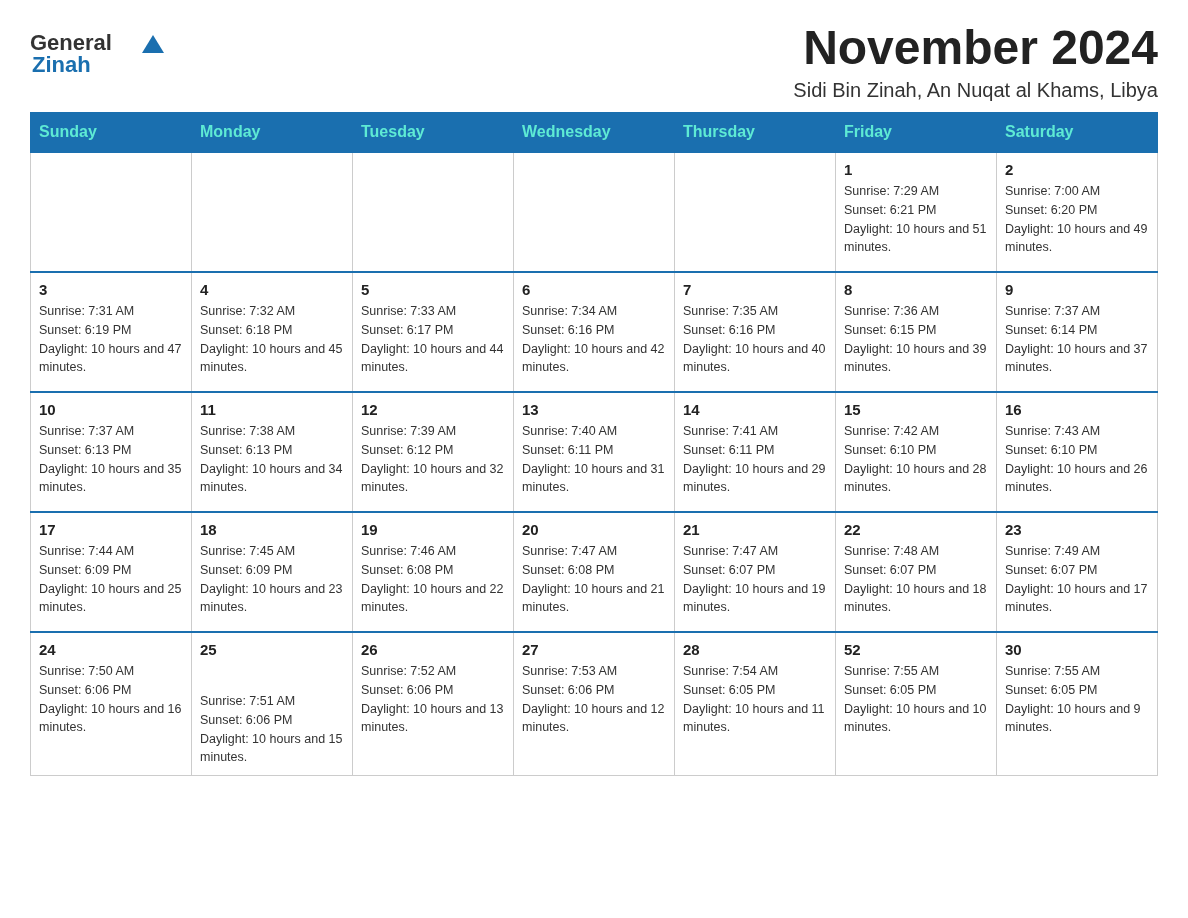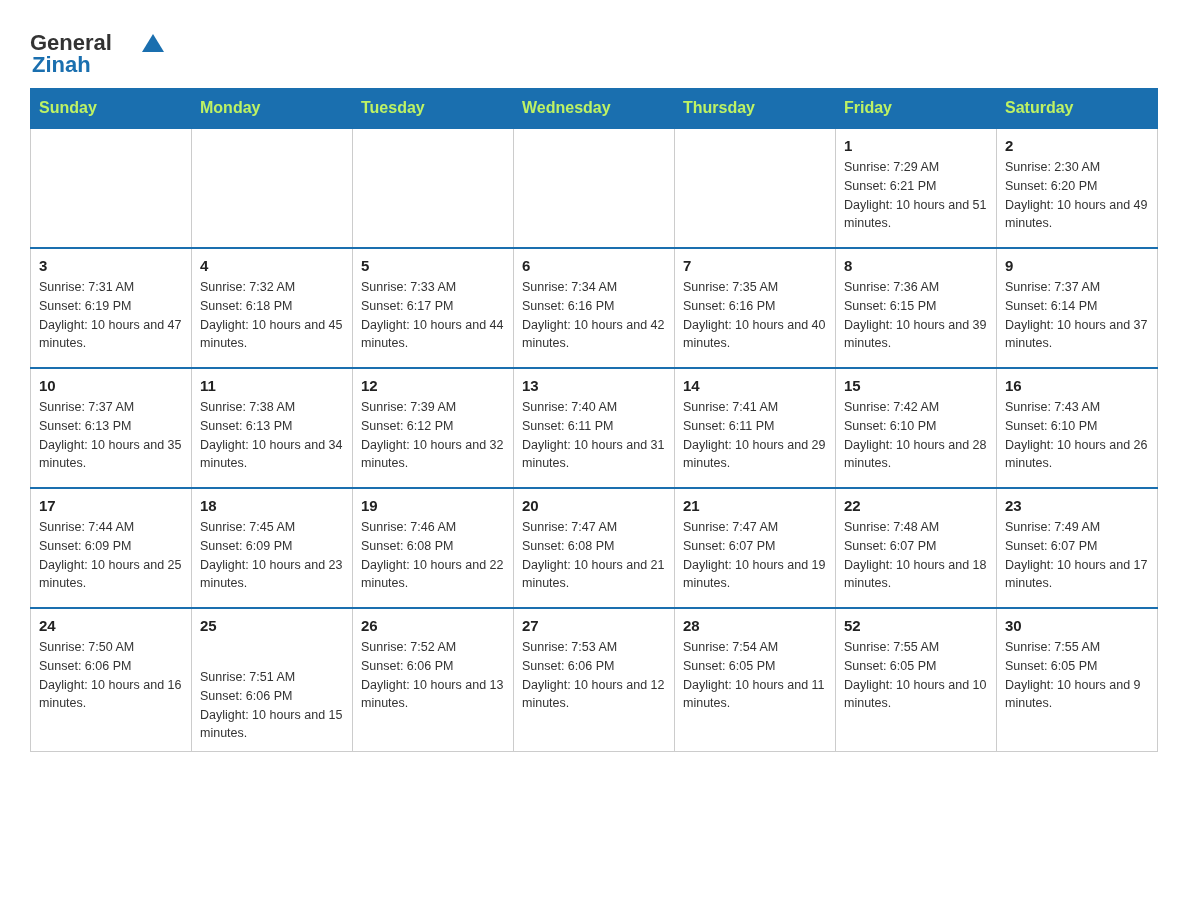--- a/index.html
+++ b/index.html
@@ -45,21 +45,21 @@
       color: #333;
       margin-top: 4px;
     }
     .calendar {
       width: 100%;
       border-collapse: collapse;
       margin-top: 10px;
     }
     .calendar thead th {
       background-color: #1a6faf;
-      color: #bef264;
+      color: #5eead4;
       font-size: 16px;
       font-weight: bold;
       padding: 10px 8px;
       text-align: left;
       border: 1px solid #1a6faf;
     }
     .calendar tbody td {
       vertical-align: top;
       padding: 8px;
       font-size: 13px;
@@ -87,28 +87,32 @@
     .empty-cell {
       background: #fff;
     }
   </style>
 </head>
 <body>
 
 <div class="header-row">
   <div class="logo">
     <div style="display:flex;flex-direction:column;align-items:flex-start;">
-      <div style="display:flex;gap:28px;">
+      <div style="display:flex;align-items:center;gap:28px;">
         <span class="logo-text-general">General</span>
         <svg width="22" height="22" viewBox="0 0 22 22" style="margin-left:2px;margin-top:2px;">
           <polygon points="11,2 22,20 0,20" fill="#1a6faf"></polygon>
         </svg>
       </div>
       <span class="logo-text-blue" style="margin-top:-4px;margin-left:2px;">Zinah</span>
     </div>
+  </div>
+  <div class="title-block">
+    <div class="month-title">November 2024</div>
+    <div class="location-title">Sidi Bin Zinah, An Nuqat al Khams, Libya</div>
   </div>
 </div>
 
 <table class="calendar">
   <thead>
     <tr>
     <th>Sunday</th>
         <th>Monday</th>
         <th>Tuesday</th>
         <th>Wednesday</th>
@@ -125,21 +129,21 @@
         <td class="empty-cell"></td>
         <td class="empty-cell"></td>
         <td>
           <span class="day-number">1</span>
           <div class="day-info" style="white-space: pre-line;">Sunrise: 7:29 AM
 Sunset: 6:21 PM
 Daylight: 10 hours and 51 minutes.</div>
         </td>
         <td>
           <span class="day-number">2</span>
-          <div class="day-info" style="white-space: pre-line;">Sunrise: 2:30 AM
+          <div class="day-info" style="white-space: pre-line;">Sunrise: 7:00 AM
 Sunset: 6:20 PM
 Daylight: 10 hours and 49 minutes.</div>
         </td>
       </tr>
       <tr>
         <td>
           <span class="day-number">3</span>
           <div class="day-info" style="white-space: pre-line;">Sunrise: 7:31 AM
 Sunset: 6:19 PM
 Daylight: 10 hours and 47 minutes.</div>

